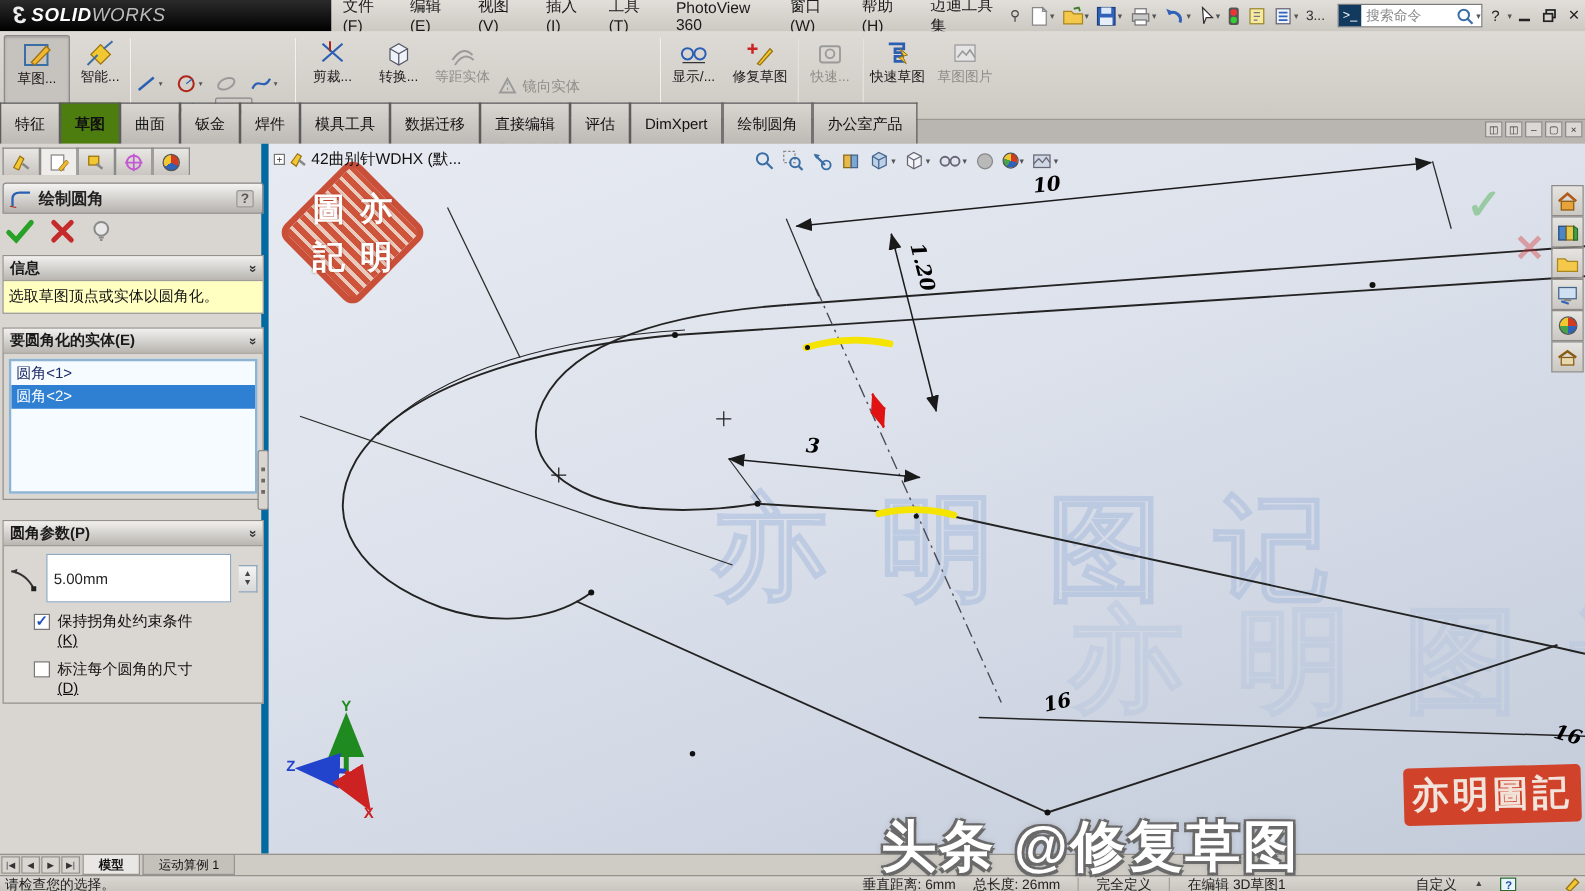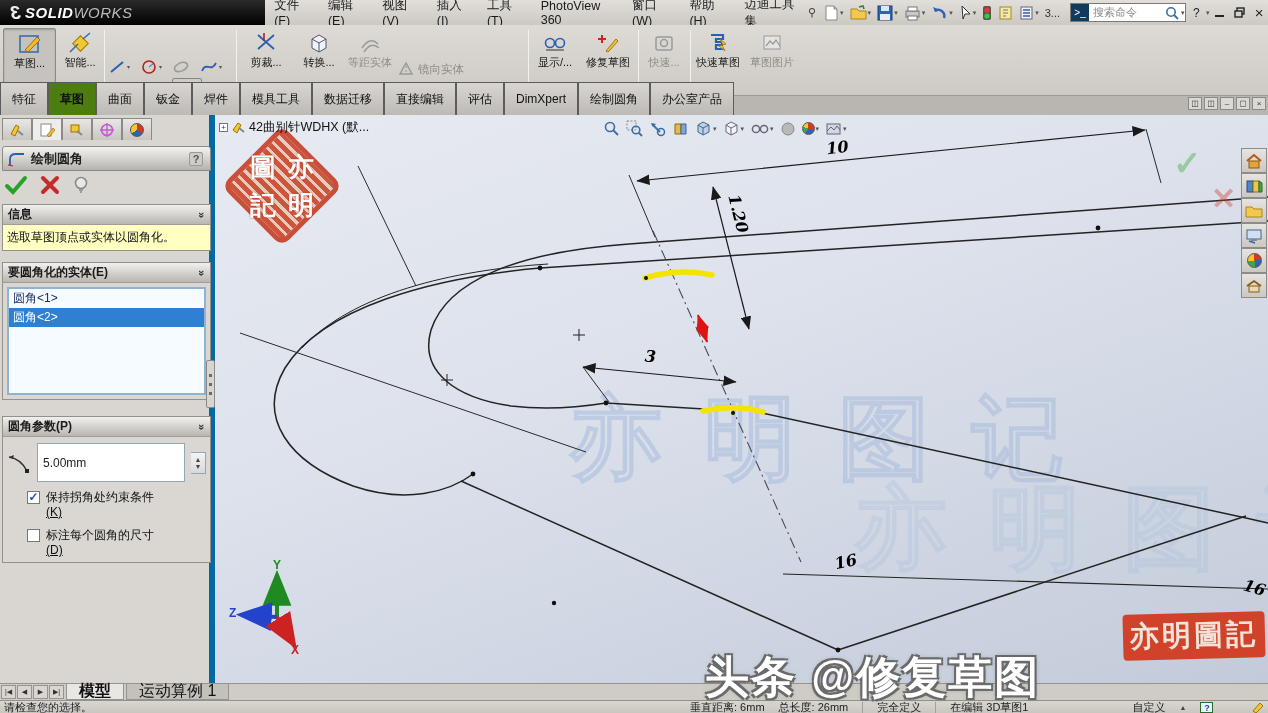--- a/index.html
+++ b/index.html
@@ -85,21 +85,21 @@
   #sealbot{position:absolute;left:908px;top:498px;width:142px;height:46px;background:#d23b22;border-radius:4px;transform:rotate(-1.5deg);display:flex;align-items:center;justify-content:center;color:#f4e4da;font-size:29px;font-weight:bold;letter-spacing:3px;opacity:.95;z-index:4;font-family:"Liberation Serif",serif;}
   #confirm .ok{position:absolute;left:958px;top:28px;font-size:34px;color:#49b04d;opacity:.45;font-weight:bold;z-index:3;}
   #confirm .no{position:absolute;left:996px;top:66px;font-size:30px;color:#d23b3b;opacity:.4;font-weight:bold;z-index:3;}
   #taskpane{position:absolute;left:1026px;top:33px;width:27px;z-index:5;}
   .tpbtn{width:26px;height:25px;border:1px solid #8f8c87;background:linear-gradient(#e6e4e0,#cbc8c3);margin-bottom:0px;display:flex;align-items:center;justify-content:center;}
   #triad{position:absolute;left:12px;top:440px;z-index:3;}
 
   
   #sheettabs{position:absolute;left:0;top:683px;width:1268px;height:17px;background:#cfccc6;border-top:1px solid #97948f;display:flex;align-items:center;}
   .navb{width:15px;height:14px;border:1px solid #97948f;background:#d9d6d1;font-size:7px;color:#333;display:flex;align-items:center;justify-content:center;margin-left:1px;}
-  .stab{height:16px;padding:0 12px;font-size:16px;color:#111;display:flex;align-items:center;border:1px solid #97948f;border-top:none;background:#c4c1bb;margin-left:2px;}
+  .stab{height:16px;padding:0 12px;font-size:10px;color:#111;display:flex;align-items:center;border:1px solid #97948f;border-top:none;background:#c4c1bb;margin-left:2px;}
   .stab.active{background:#e9e7e3;font-weight:bold;}
 
   
   #statusbar{position:absolute;left:0;top:700px;width:1268px;height:13px;background:linear-gradient(#dad7d2,#c9c6c0);border-top:1px solid #94918c;font-size:11px;color:#222;display:flex;align-items:center;}
   #statusbar .msg{padding-left:4px;width:560px;}
   #statusbar .r{display:flex;align-items:center;gap:14px;margin-left:130px;white-space:nowrap;}
   .sep{width:1px;height:11px;background:#a3a09b;}
 
   
   #overlaytext{position:absolute;left:705px;top:648px;font-size:44px;font-weight:bold;color:#fff;letter-spacing:2px;z-index:40;white-space:nowrap;

